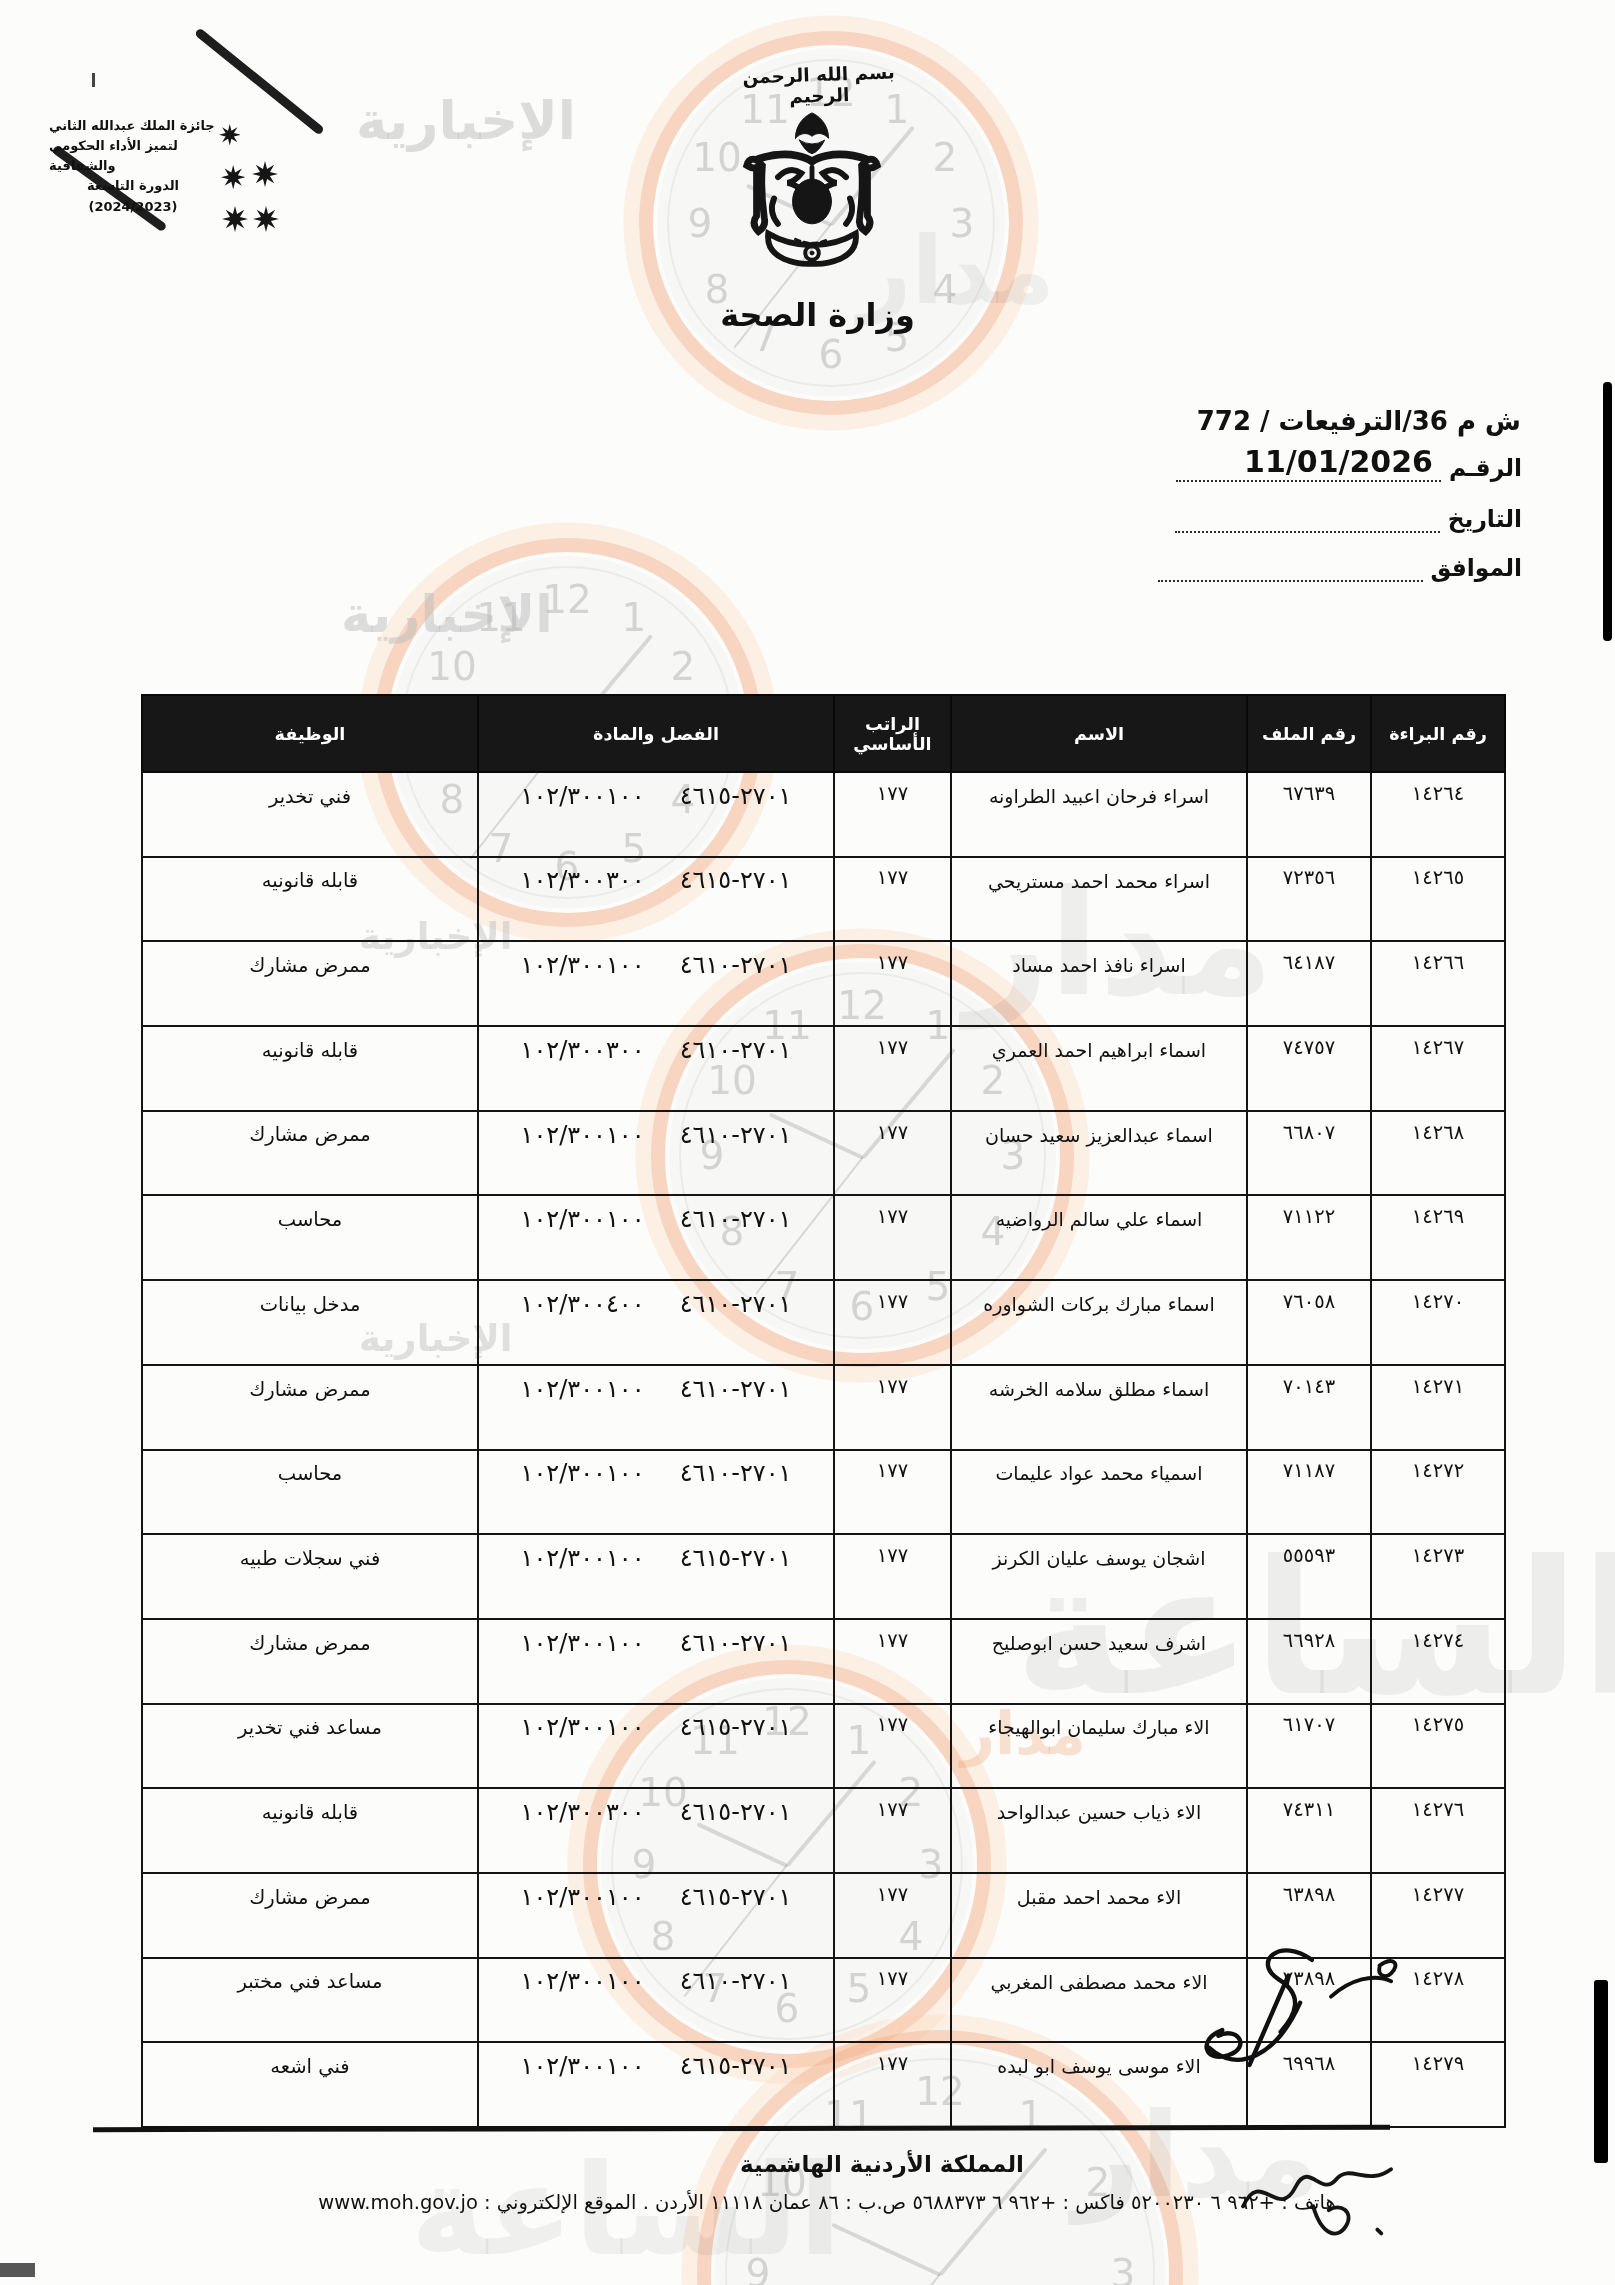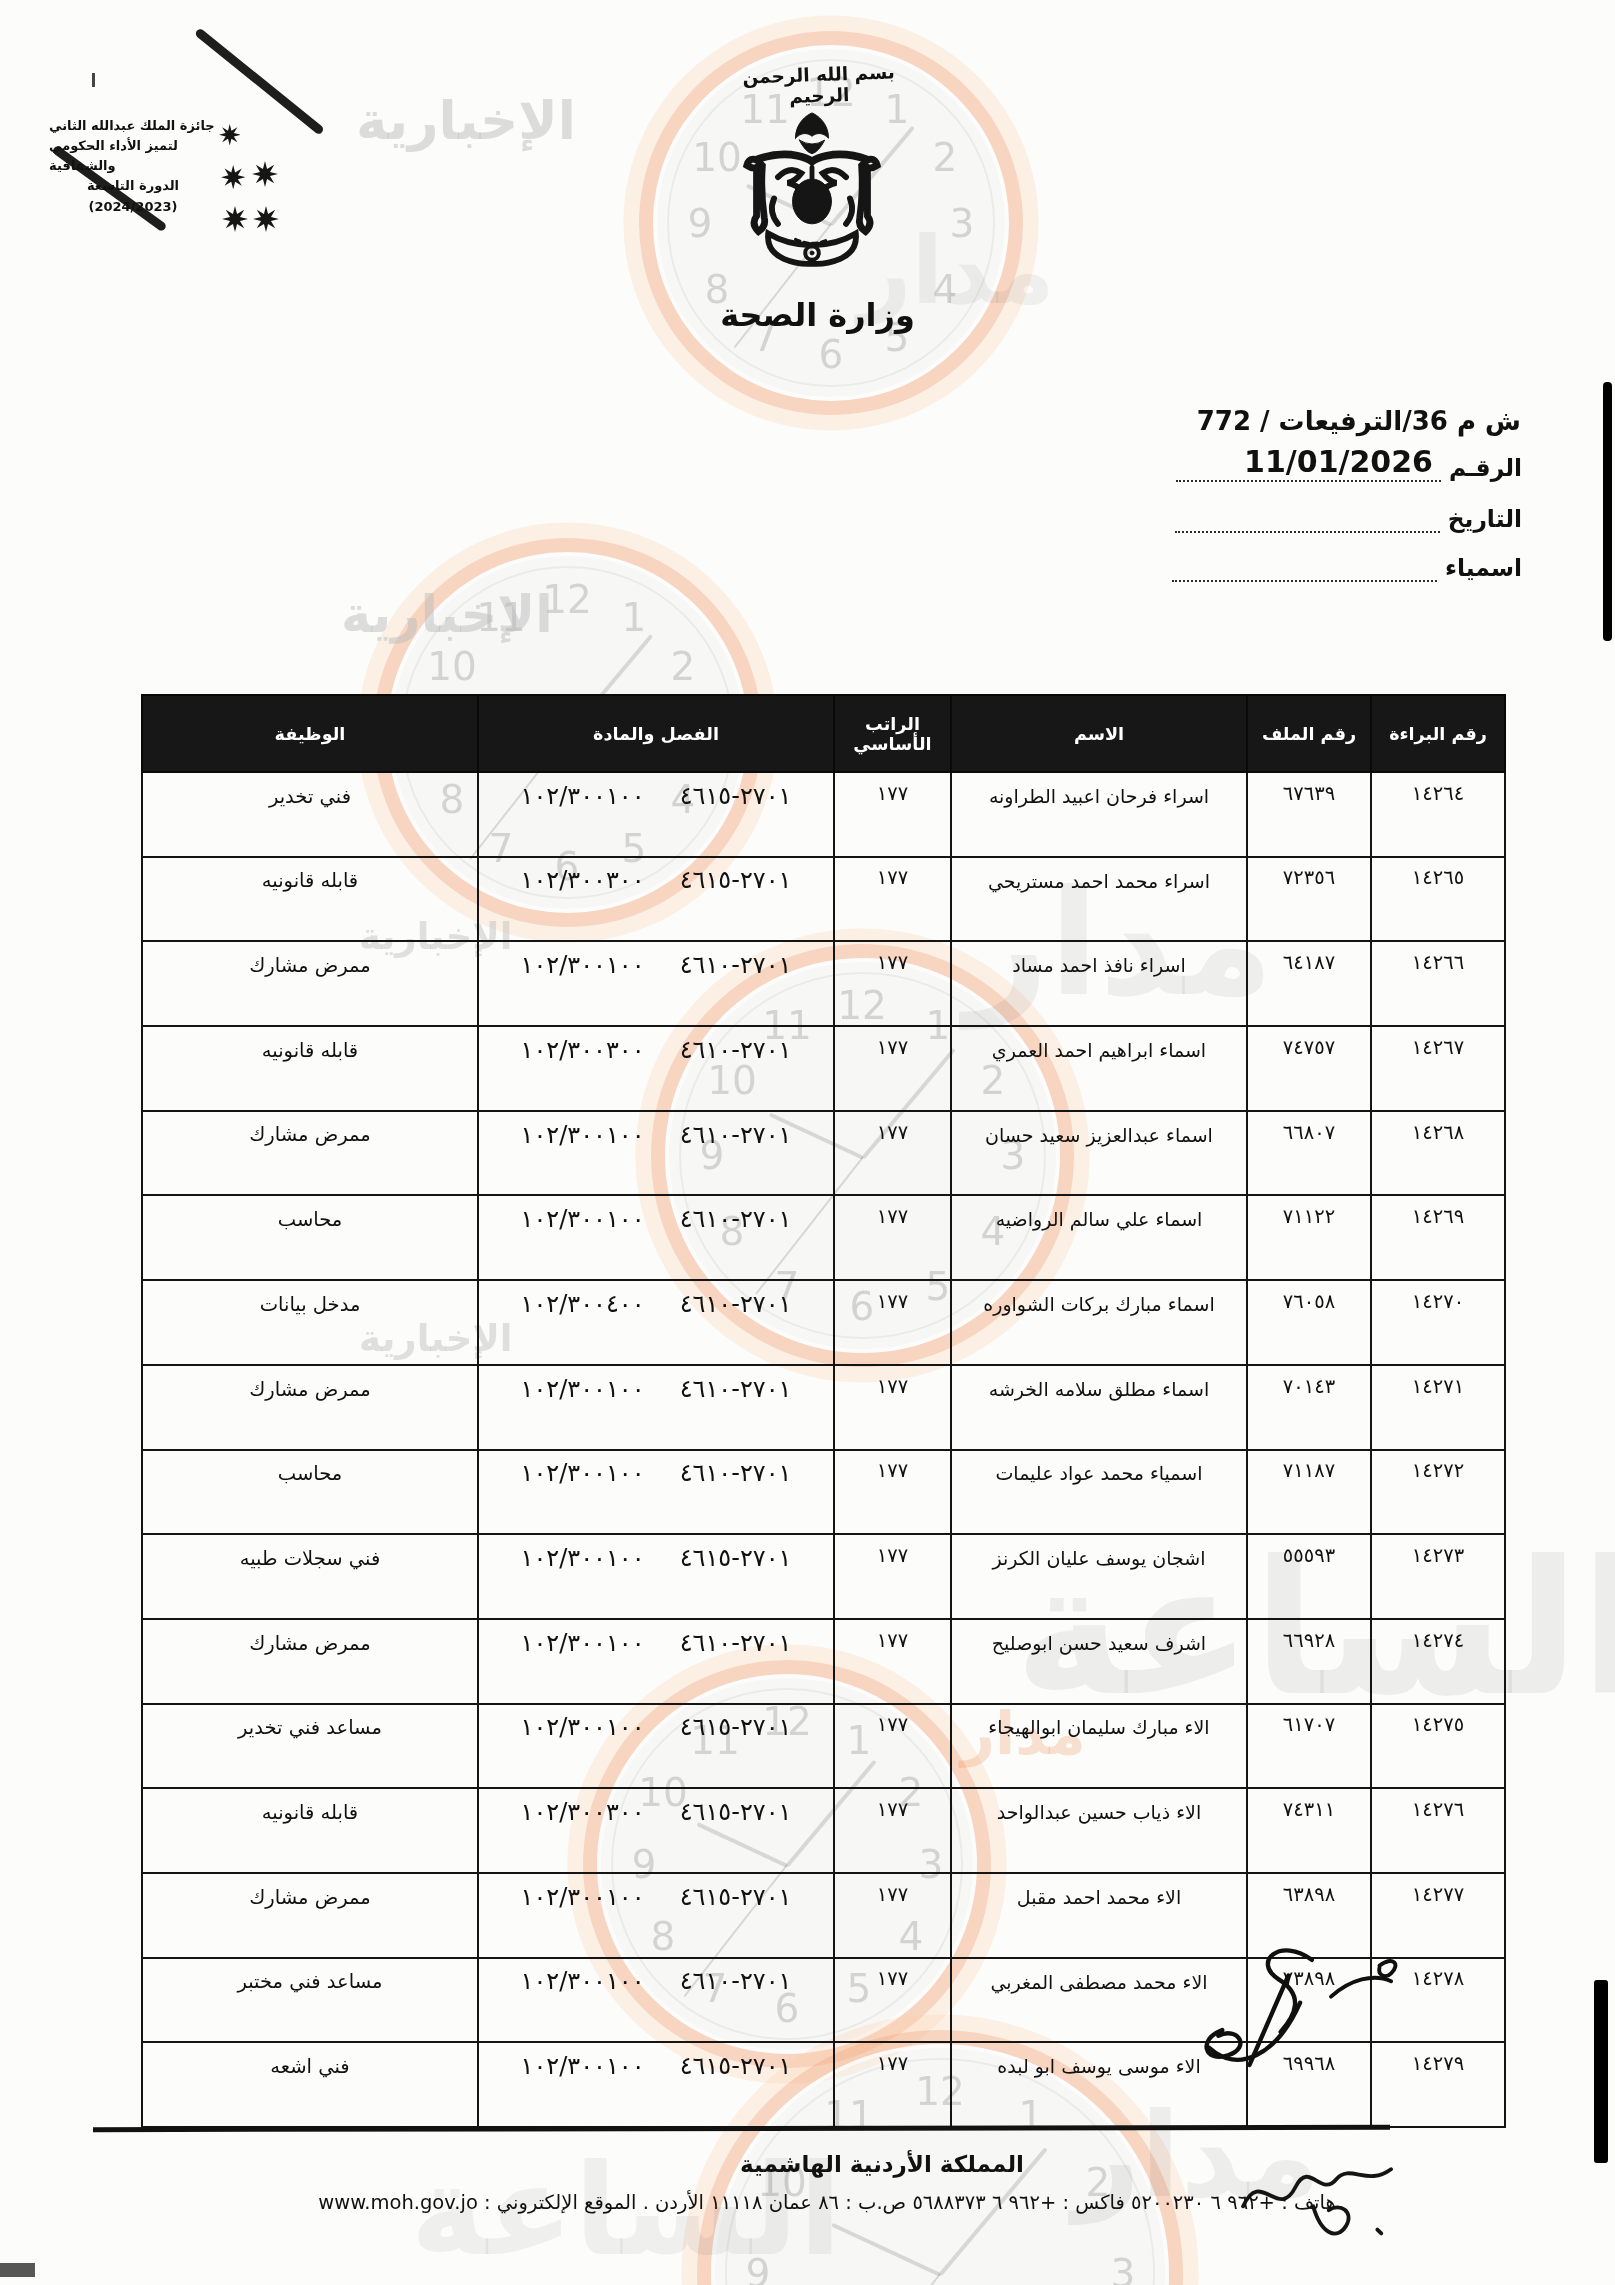--- a/index.html
+++ b/index.html
@@ -226,21 +226,21 @@
   <div class="abs ref-value">11/01/2026</div>
   <div class="ref-row r1">
     <span class="lbl">الرقـم</span>
     <span class="dots"></span>
   </div>
   <div class="ref-row r2">
     <span class="lbl">التاريخ</span>
     <span class="dots"></span>
   </div>
   <div class="ref-row r3">
-    <span class="lbl">اسمياء</span>
+    <span class="lbl">الموافق</span>
     <span class="dots"></span>
   </div>
 
   <table class="main-table">
     <colgroup>
       <col style="width:134px">
         <col style="width:124px">
         <col style="width:296px">
       <col style="width:117px">
         <col style="width:356px">

